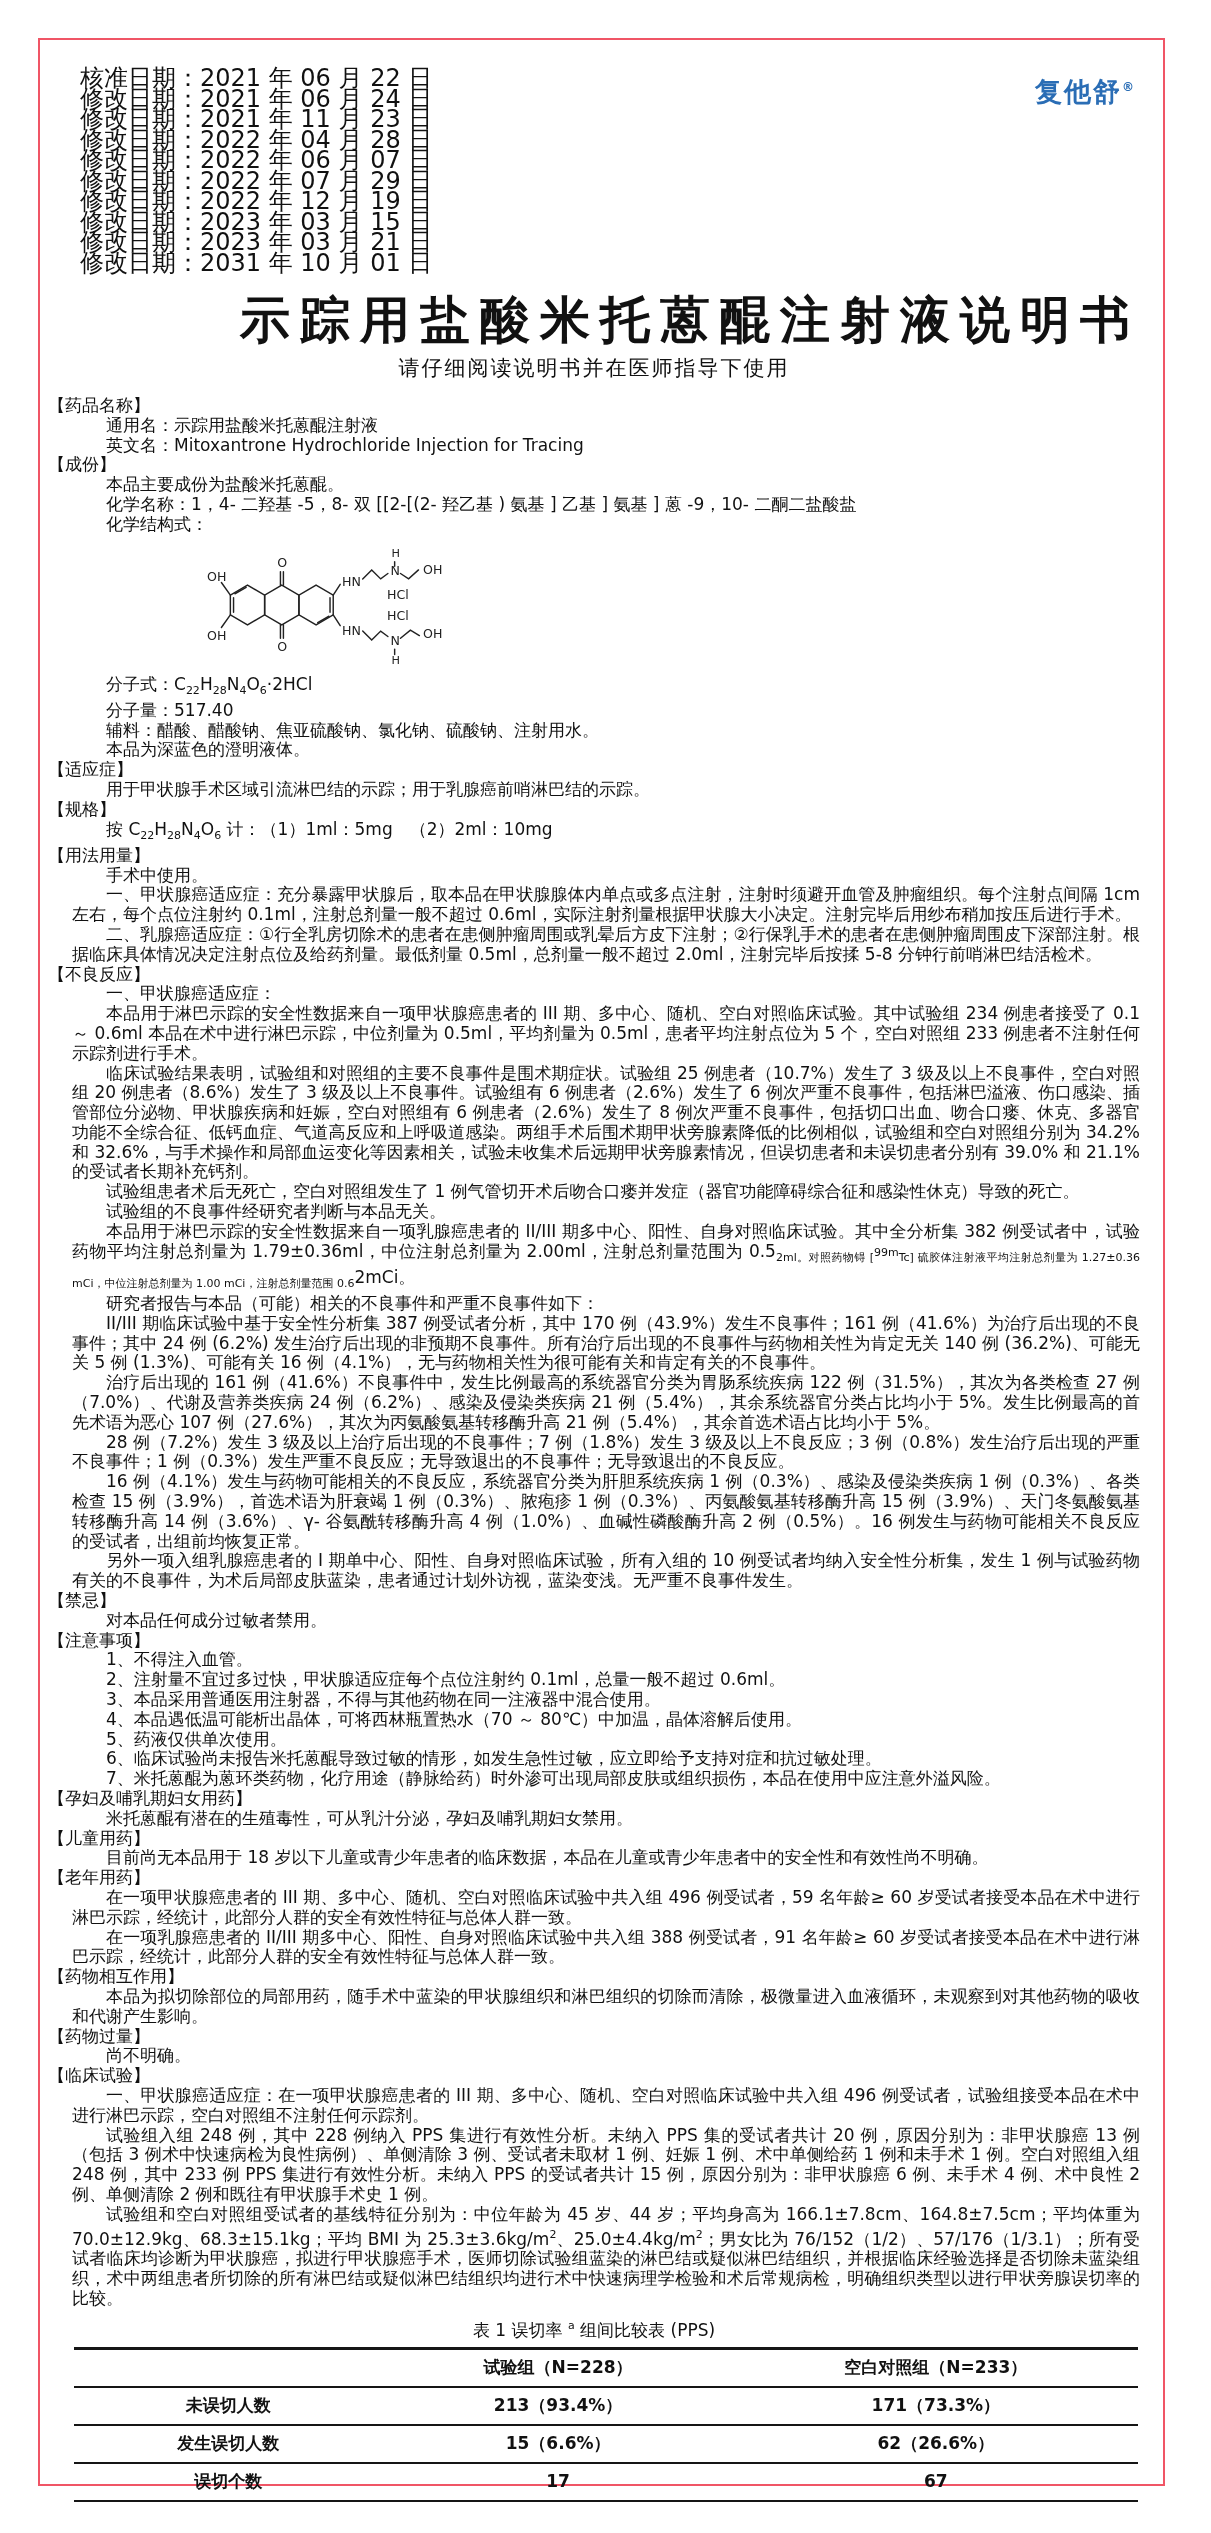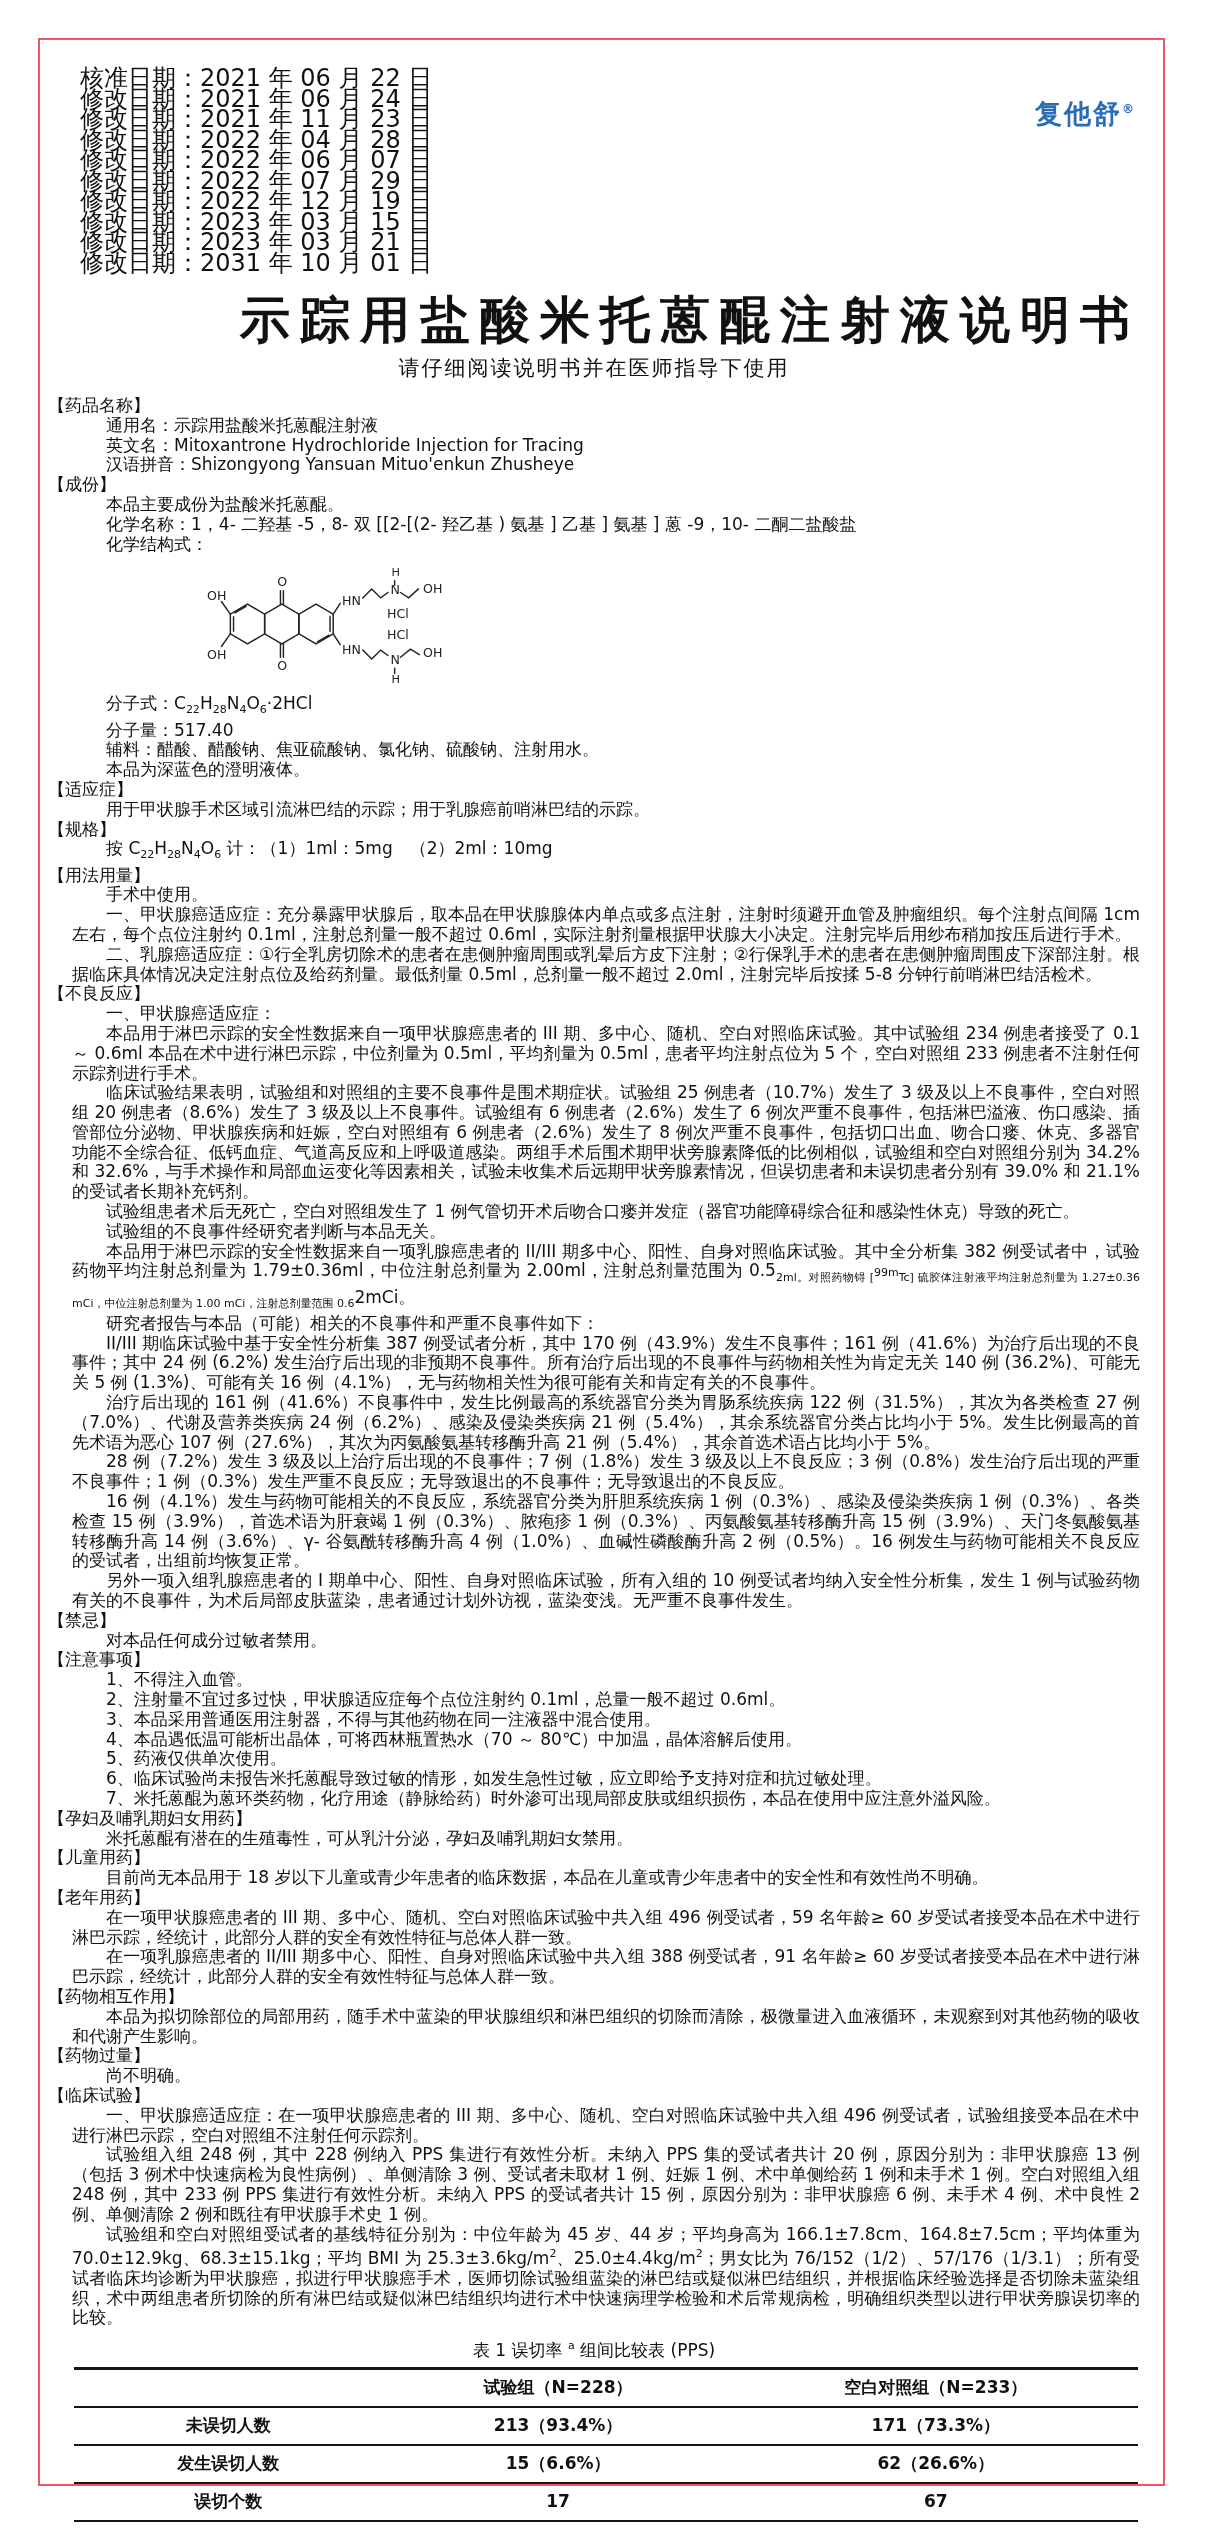--- a/index.html
+++ b/index.html
@@ -9,21 +9,21 @@
     font-family:"DejaVu Sans","Liberation Sans",sans-serif;
   }
   .page{ position:relative; width:1211px; height:2533px; overflow:hidden; background:#fff; }
   .frame{
     position:absolute; left:38px; top:38px; width:1127px; height:2448px;
     border:2px solid var(--frame); box-sizing:border-box; pointer-events:none;
   }
   .content{ position:absolute; left:48px; top:38px; width:1092px; }
   .dates{ margin:30px 0 0 32px; font-size:24px; line-height:20.5px; white-space:nowrap; }
   .logo{
-    position:absolute; top:58px; right:4px; font-size:27px; font-weight:700;
+    position:absolute; top:36px; right:4px; font-size:27px; font-weight:700;
     color:var(--logo); letter-spacing:2px;
   }
   .logo sup{ font-size:12px; vertical-align:super; }
   .title{ margin:20px 0 6px; text-align:right; font-size:50px; font-weight:600; letter-spacing:10px; line-height:1.1; }
   .subtitle{ text-align:center; font-size:21px; letter-spacing:2px; margin:0 0 14px 0; }
   #blocks{ font-size:17px; line-height:19.8px; text-align:justify; }
   .sec-h{ text-indent:0; }
   .para{ text-indent:2em;margin-left:24px; }
   sub{ font-size:11px; } sup{ font-size:11px; }
   .struct-wrap{ height:136px; margin:2px 0 2px 150px; }
@@ -59,21 +59,20 @@
         <div>修改日期：2023 年 03 月 15 日</div>
         <div>修改日期：2023 年 03 月 21 日</div>
         <div>修改日期：2031 年 10 月 01 日</div>
       </div>
     <h1 class="title">示踪用盐酸米托蒽醌注射液说明书</h1>
     <div class="subtitle">请仔细阅读说明书并在医师指导下使用</div>
     <div id="blocks">
         <div class="sec-h">【药品名称】</div>
         <div class="para">通用名：示踪用盐酸米托蒽醌注射液</div>
         <div class="para">英文名：Mitoxantrone Hydrochloride Injection for Tracing</div>
-        <div class="para">汉语拼音：Shizongyong Yansuan Mituo'enkun Zhusheye</div>
         <div class="sec-h">【成份】</div>
         <div class="para">本品主要成份为盐酸米托蒽醌。</div>
         <div class="para">化学名称：1，4- 二羟基 -5，8- 双 [[2-[(2- 羟乙基 ) 氨基 ] 乙基 ] 氨基 ] 蒽 -9，10- 二酮二盐酸盐</div>
         <div class="para">化学结构式：</div>
         <div class="struct-wrap"><svg width="342" height="136" viewBox="0 0 380 150">
 
     <polygon points="55,53 74.05,64 74.05,86 55,97 35.95,86 35.95,64"></polygon>
     <polygon points="93.1,53 112.15,64 112.15,86 93.1,97 74.05,86 74.05,64"></polygon>
     <polygon points="131.2,53 150.25,64 150.25,86 131.2,97 112.15,86 112.15,64"></polygon>
 

